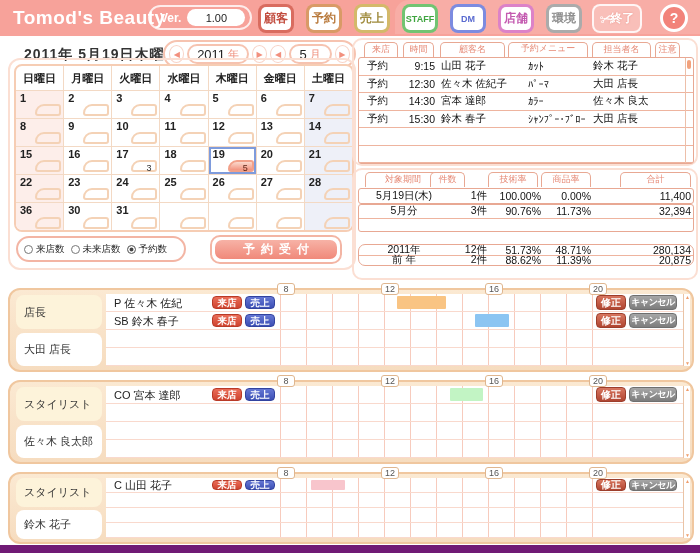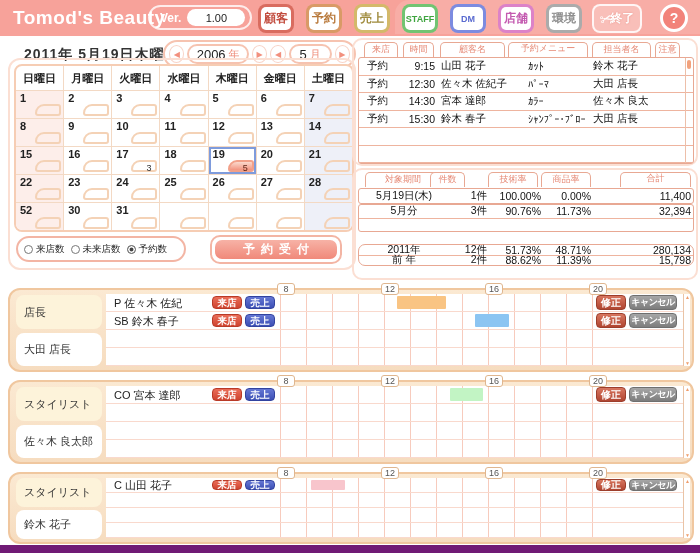--- a/index.html
+++ b/index.html
@@ -152,21 +152,21 @@
       <span class="exlab">終了</span>
     </div>
     <div class="help">?</div>
   </div>
 
   <div class="content">
     <div class="dateh">2011年 5月19日木曜日</div>
     <div class="ym">
       <div class="arrow">◀</div>
       <div class="ymbox y">
-        <span class="ymval">2006</span>
+        <span class="ymval">2011</span>
         <span class="ymunit">年</span>
       </div>
       <div class="arrow">▶</div>
       <div class="arrow">◀</div>
       <div class="ymbox m">
         <span class="ymval">5</span>
         <span class="ymunit">月</span>
       </div>
       <div class="arrow">▶</div>
     </div>
@@ -297,21 +297,21 @@
               <div class="dnum">27</div>
               <div class="dtab"></div>
             </div>
             <div class="ccell sat">
               <div class="dnum">28</div>
               <div class="dtab"></div>
             </div>
           </div>
           <div class="crow">
             <div class="ccell sun">
-              <div class="dnum">52</div>
+              <div class="dnum">36</div>
               <div class="dtab"></div>
             </div>
             <div class="ccell">
               <div class="dnum">30</div>
               <div class="dtab"></div>
             </div>
             <div class="ccell">
               <div class="dnum">31</div>
               <div class="dtab"></div>
             </div>
@@ -392,21 +392,21 @@
           <div class="athumb"></div>
         </div>
       </div>
 
     <div class="rframe2"></div>
     <div id="statstabs">
         <div class="tab" style="left: 365px; top: 136px; width: 76px;">対象期間</div>
         <div class="tab" style="left: 430px; top: 136px; width: 35px;">件数</div>
         <div class="tab" style="left: 488px; top: 136px; width: 50px;">技術率</div>
         <div class="tab" style="left: 541px; top: 136px; width: 50px;">商品率</div>
-        <div class="tab" style="left: 620px; top: 136px; width: 71px; font-family: Liberation Mono, monospace;">合計</div>
+        <div class="tab" style="left: 620px; top: 136px; width: 71px;">合計</div>
       </div>
     <div id="statsgroups">
         <div class="sgroup" style="top: 152px; height: 16px;">
           <div class="srow">
             <div class="scell" style="left: 0px; width: 90px; text-align: center;">5月19日(木)</div>
             <div class="scell" style="left: 70px; width: 58px; text-align: right;">1件</div>
             <div class="scell" style="left: 130px; width: 52px; text-align: right;">100.00%</div>
             <div class="scell" style="left: 184px; width: 48px; text-align: right;">0.00%</div>
             <div class="scell" style="left: 240px; width: 92px; text-align: right;">11,400</div>
           </div>
@@ -427,21 +427,21 @@
             <div class="scell" style="left: 70px; width: 58px; text-align: right;">12件</div>
             <div class="scell" style="left: 130px; width: 52px; text-align: right;">51.73%</div>
             <div class="scell" style="left: 184px; width: 48px; text-align: right;">48.71%</div>
             <div class="scell" style="left: 240px; width: 92px; text-align: right;">280,134</div>
           </div>
           <div class="srow">
             <div class="scell" style="left: 0px; width: 90px; text-align: center;">前 年</div>
             <div class="scell" style="left: 70px; width: 58px; text-align: right;">2件</div>
             <div class="scell" style="left: 130px; width: 52px; text-align: right;">88.62%</div>
             <div class="scell" style="left: 184px; width: 48px; text-align: right;">11.39%</div>
-            <div class="scell" style="left: 240px; width: 92px; text-align: right;">15,798</div>
+            <div class="scell" style="left: 240px; width: 92px; text-align: right;">20,875</div>
           </div>
         </div>
       </div>
 
     <div id="gantt">
         <div class="gsec h84" style="top: 252px;">
           <div class="hourlab" style="left: 267px;">8</div>
           <div class="hourlab" style="left: 371px;">12</div>
           <div class="hourlab" style="left: 475px;">16</div>
           <div class="hourlab" style="left: 579px;">20</div>

